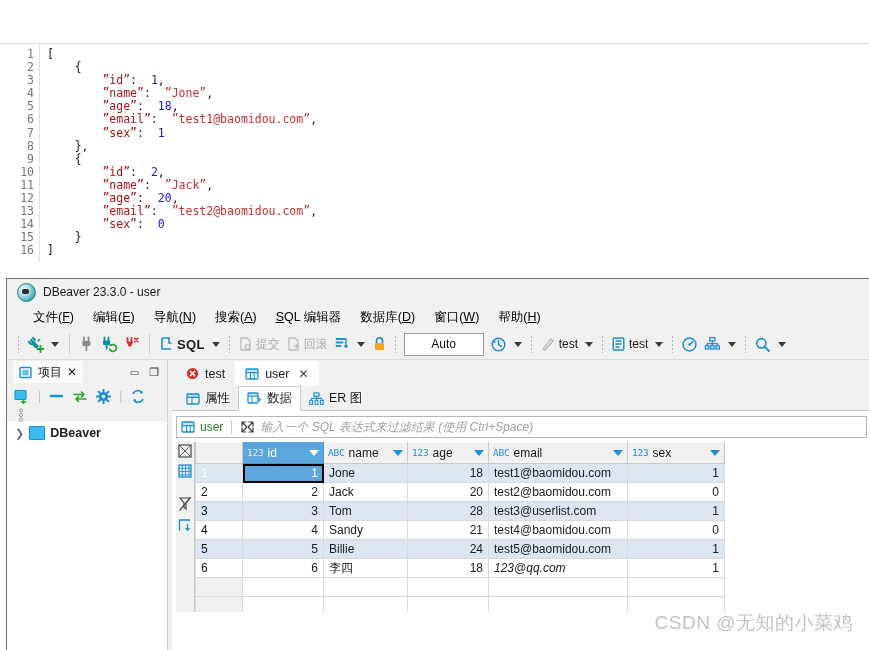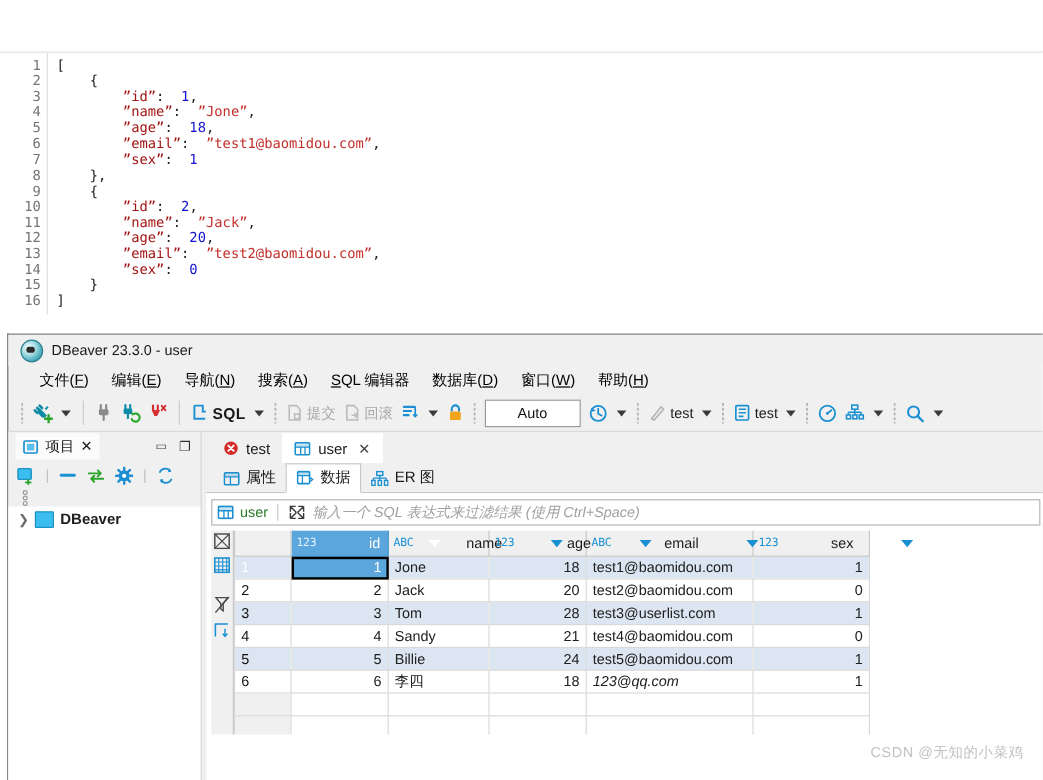--- a/index.html
+++ b/index.html
@@ -185,21 +185,21 @@
     display:flex;flex-direction:column;align-items:center;padding-top:2px;gap:6px;
   }
   .grid-main{flex:1;position:relative;overflow:hidden;}
   table.grid{border-collapse:collapse;table-layout:fixed;width:530px;}
   table.grid th{
     background:#f0f0f0;border:1px solid #c8c8c8;border-top:none;
     height:21px;font-weight:normal;font-size:12px;padding:0 4px;
     text-align:left;white-space:nowrap;
   }
   table.grid th.sel{background:#5ba7dd;color:#fff;border-color:#4795cc;}
-  .th-in{display:flex;align-items:center;width:100%;gap:40px;}
+  .th-in{display:flex;align-items:center;width:100%;}
   .tcode{font-size:9.5px;color:#1a8fd1;letter-spacing:-0.2px;margin-right:4px;font-family:"DejaVu Sans Mono",monospace;}
   .th-name{font-size:12px;color:#1a1a1a;}
   th.sel .th-name{color:#ffffff;}
   th.sel .tcode{color:#e3f2fd;}
   .th-caret{
     margin-left:auto;width:0;height:0;
     border-left:5px solid transparent;border-right:5px solid transparent;
     border-top:6px solid #1a8fd1;
   }
   th.sel .th-caret{border-top-color:#ffffff;}
@@ -216,21 +216,21 @@
   td.focus{
     background:#5ba7dd !important;color:#ffffff;text-align:right;
     outline:2px solid #000;outline-offset:-2px;
   }
   td.blank{border:1px solid #d9d9d9;}
   .empty-row td{height:18px;background:#ffffff;}
   .empty-row td.rownum{background:#f0f0f0;}
 
   .watermark{
     position:absolute;right:16px;bottom:14px;
-    font-size:12px;color:#c2c2c2;letter-spacing:.5px;
+    font-size:19px;color:#c2c2c2;letter-spacing:.5px;
     user-select:none;
   }
   .side-ico{display:block;}
 </style>
 </head>
 <body>
 
 <div class="page">
 
   <div class="browser-sep"></div>

